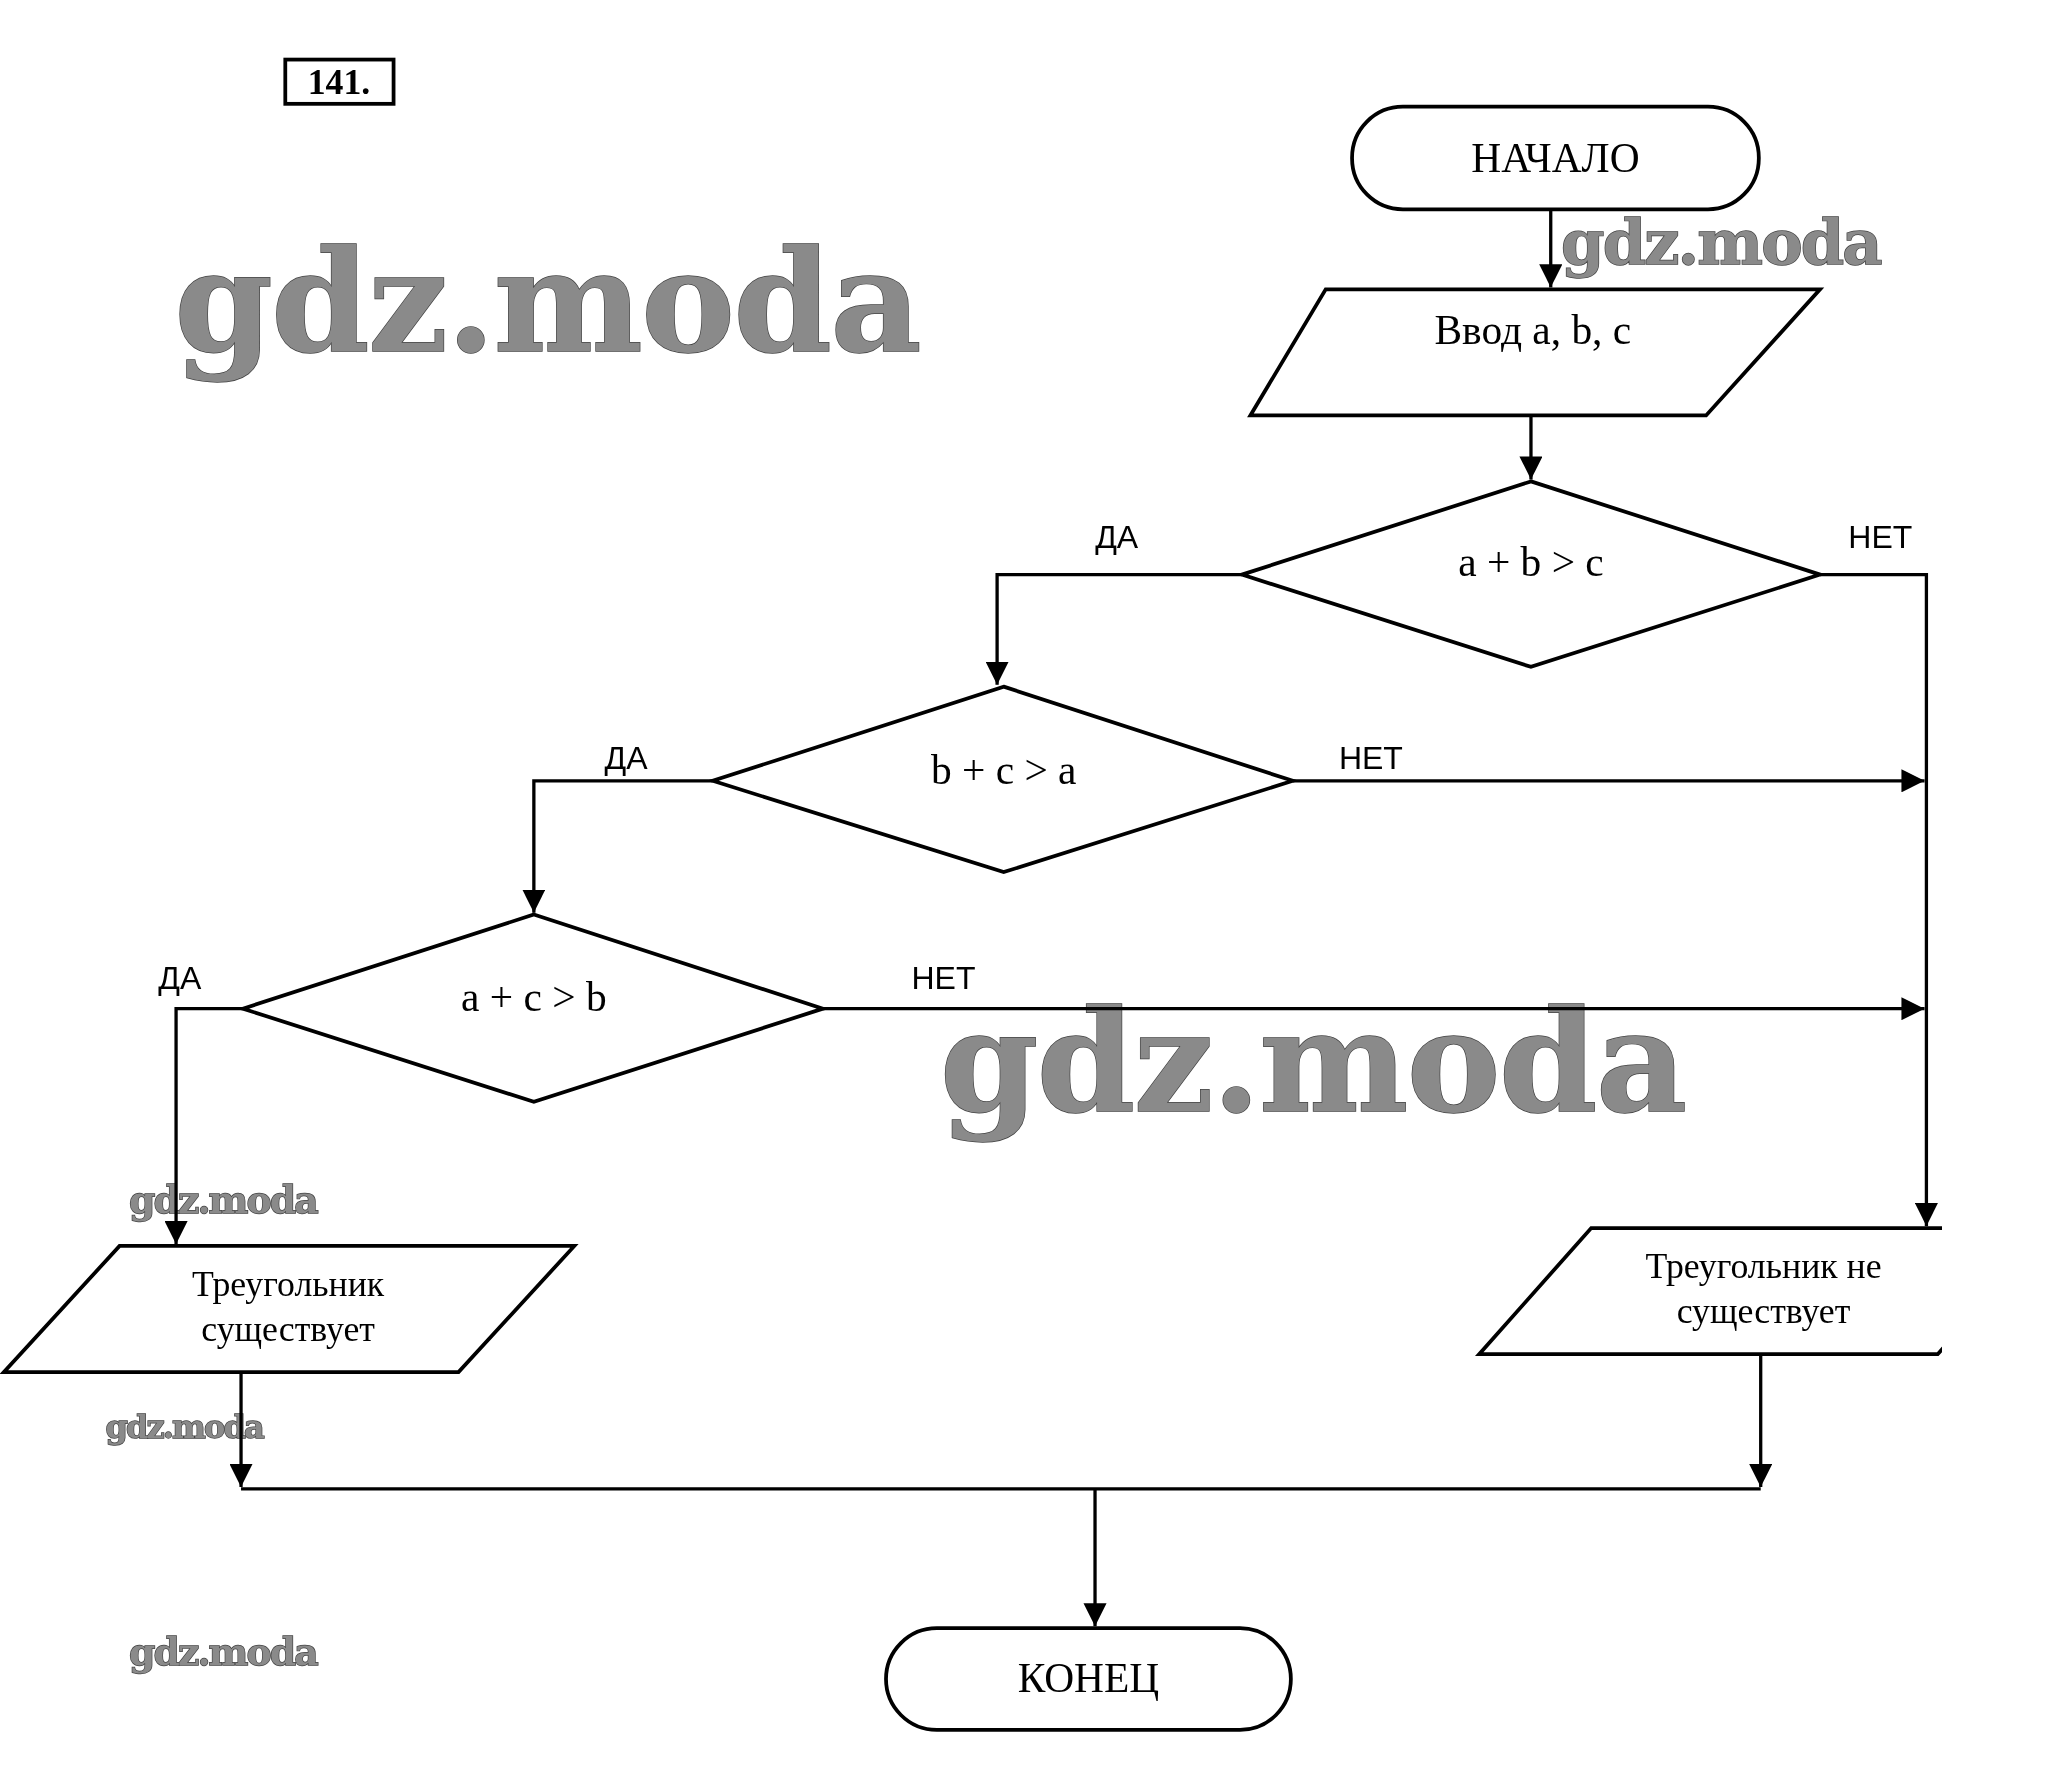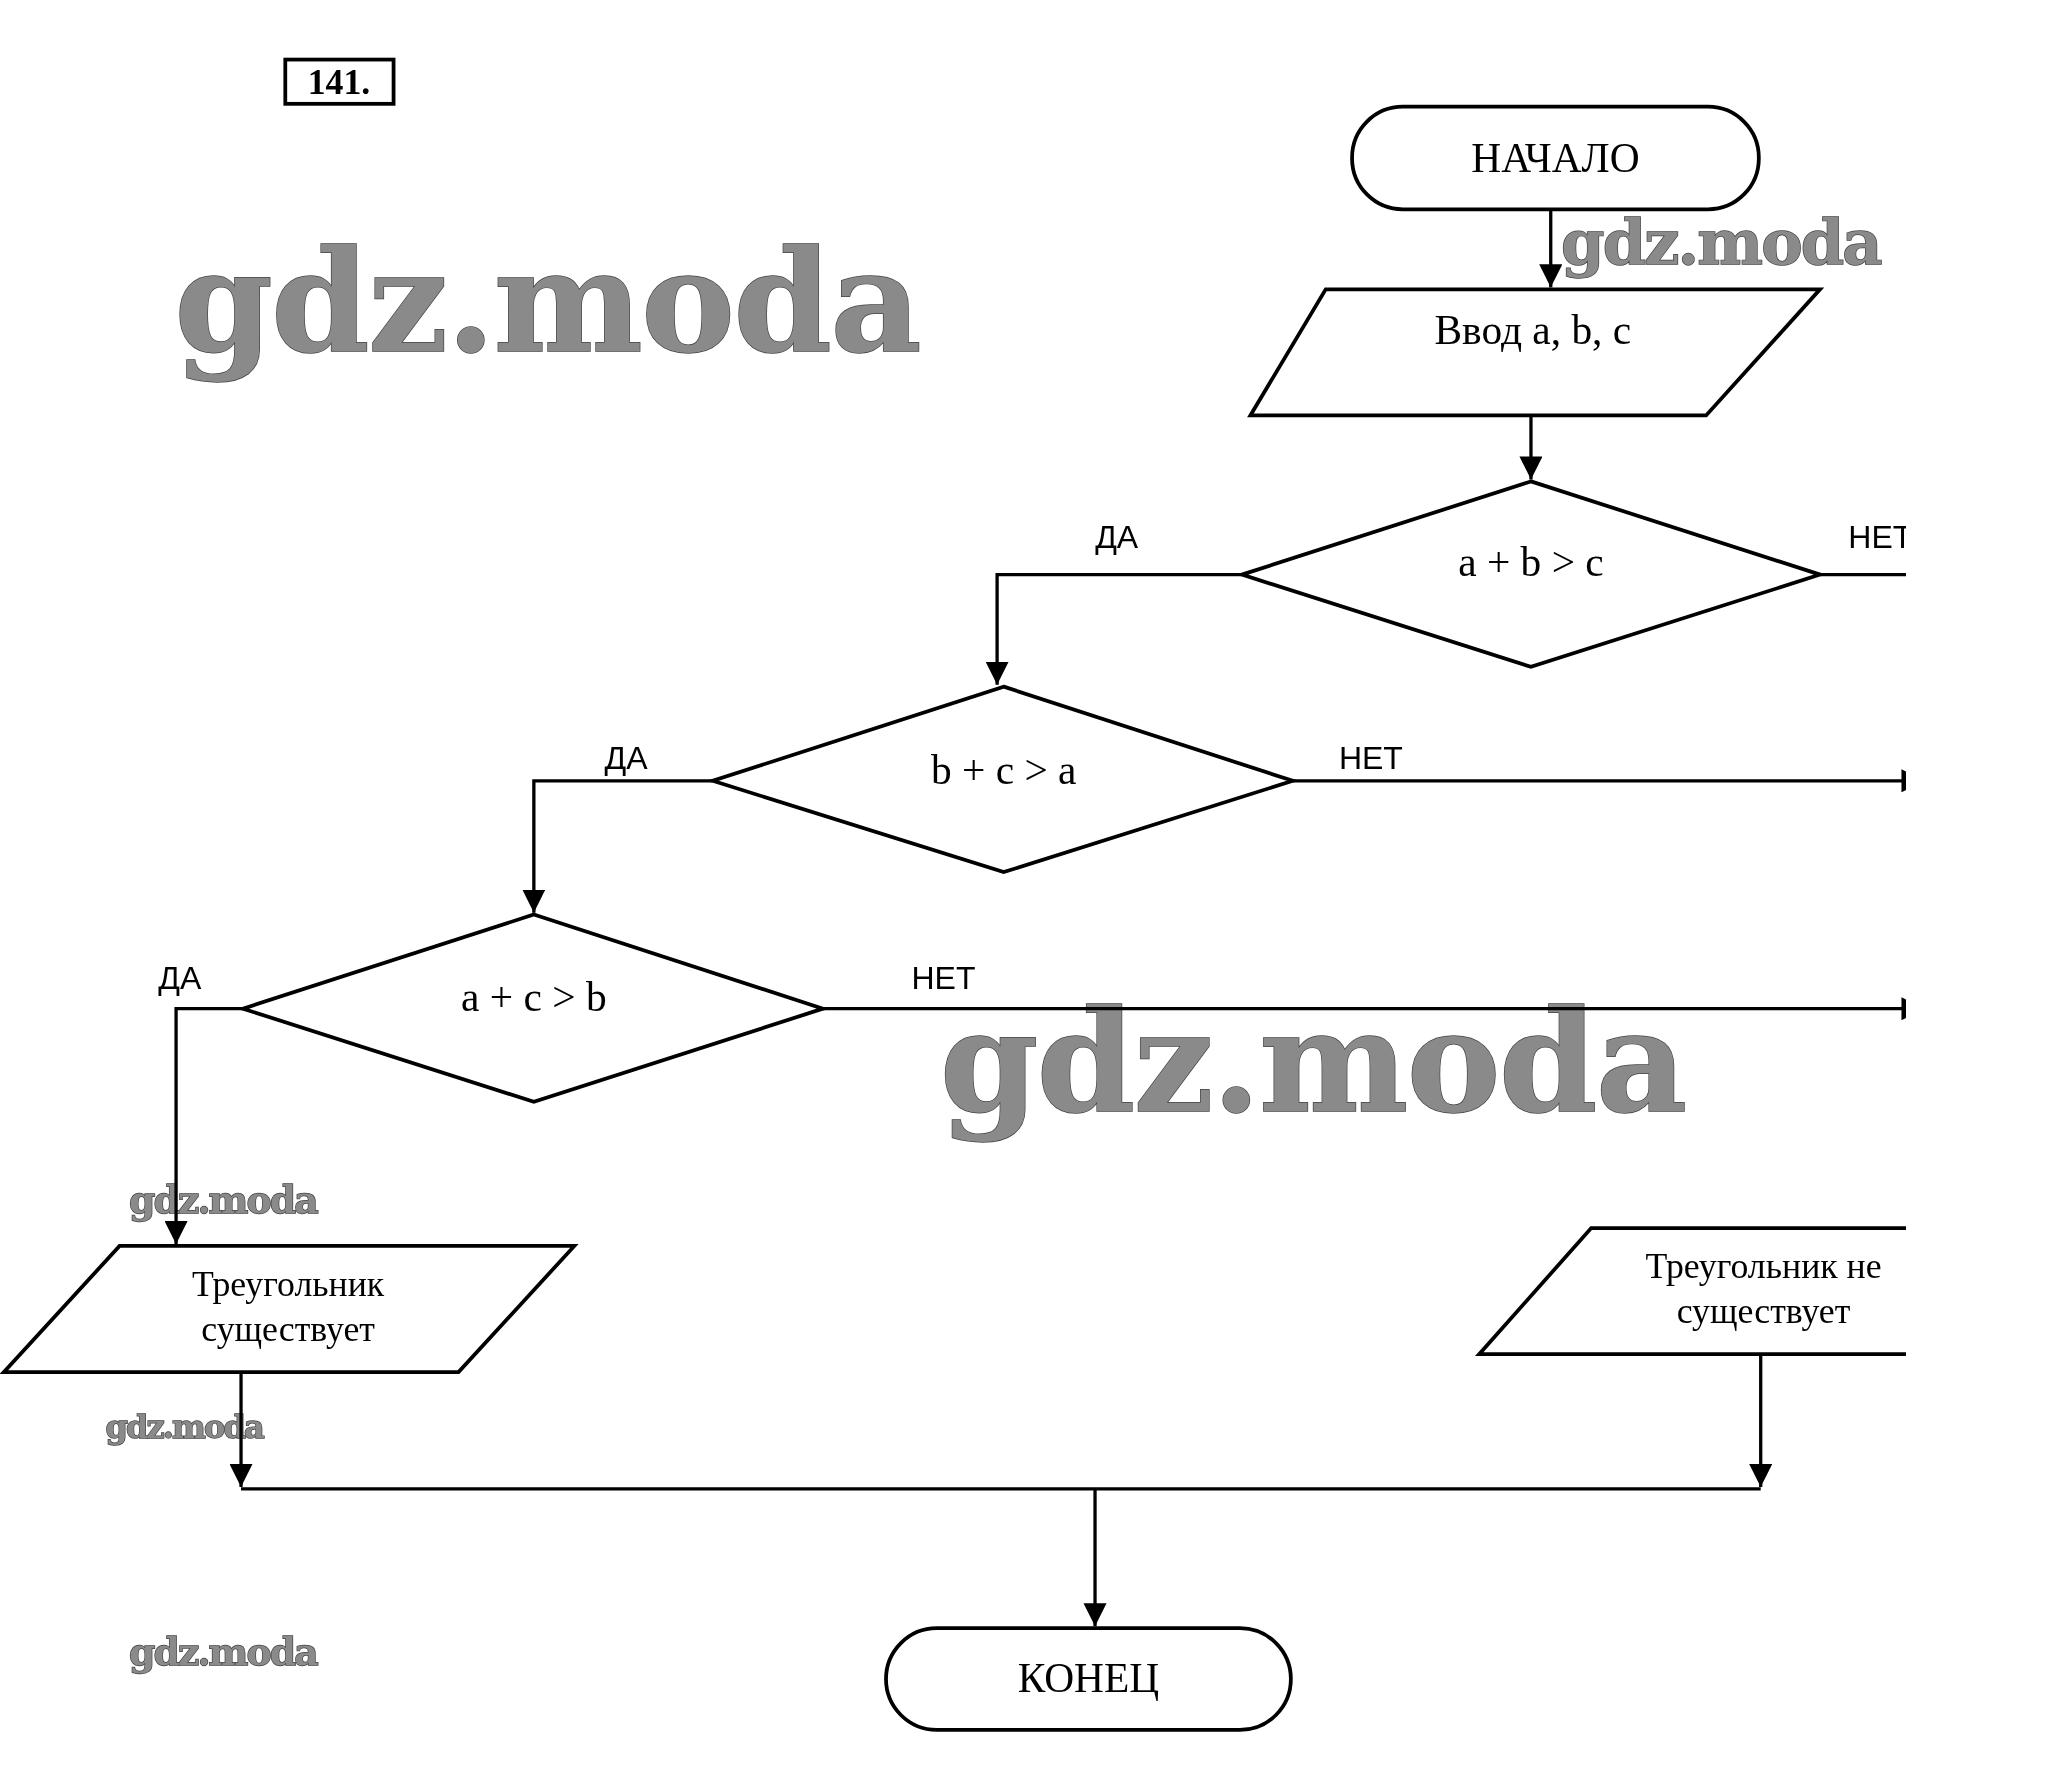--- a/index.html
+++ b/index.html
@@ -1,16 +1,16 @@
 <!DOCTYPE html>
 <html style="font-size:15px"><head>
 <meta charset="utf-8">
 <style>
   html, body { margin: 0; padding: 0; background: #ffffff; }
-  #canvas { position: relative; width: 1906px; height: 1781px; background: #ffffff; overflow: hidden; }
+  #canvas { position: relative; width: 1906px; height: 1781px; background: #ffffff; overflow: hidden; padding-left: 36px; }
   svg { position: absolute; left: 0; top: 0; }
   .shape { fill: #ffffff; stroke: #000000; stroke-width: 4; }
   .line { stroke: #000000; stroke-width: 3.5; fill: none; }
   .arrowhead { fill: #000000; }
   .serif { font-family: "Liberation Serif", "DejaVu Serif", serif; fill: #000000; }
   .sans { font-family: "Liberation Sans", "DejaVu Sans", sans-serif; fill: #000000; }
   .wm { font-family: "DejaVu Serif", "Liberation Serif", serif; font-weight: bold; fill: #8a8a8a; stroke: #444444; stroke-width: 1.5; paint-order: stroke; letter-spacing: -2px; }
   .numbox { fill: #ffffff; stroke: #000000; stroke-width: 4; }
 </style>
 </head>

